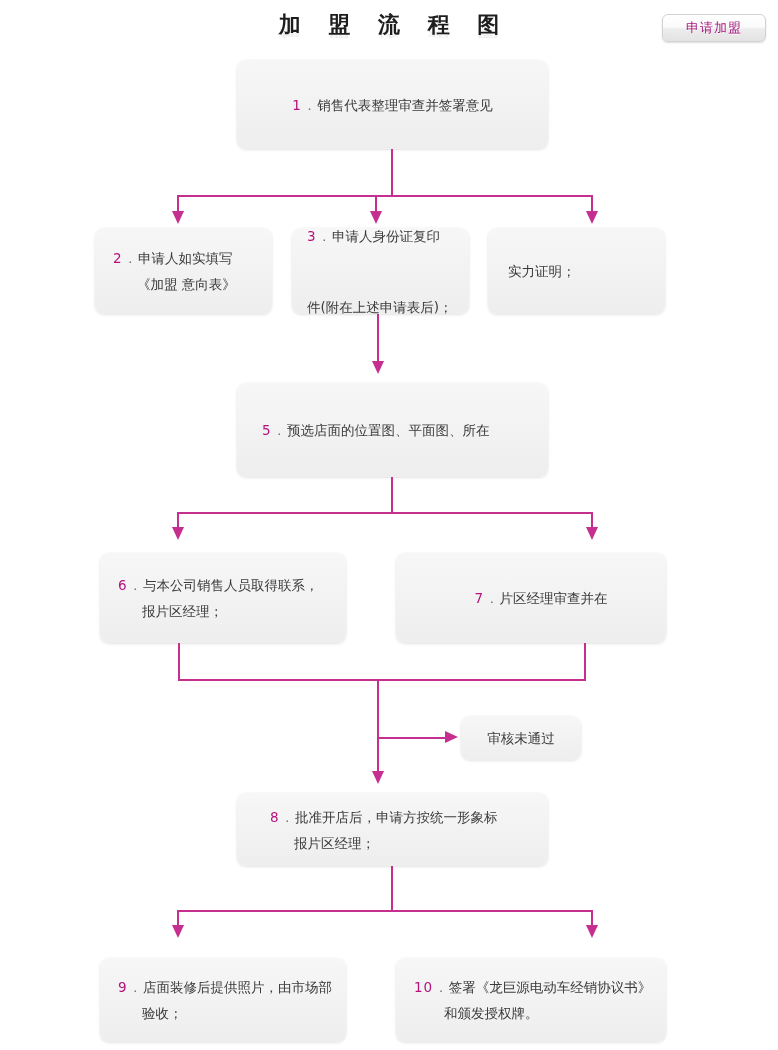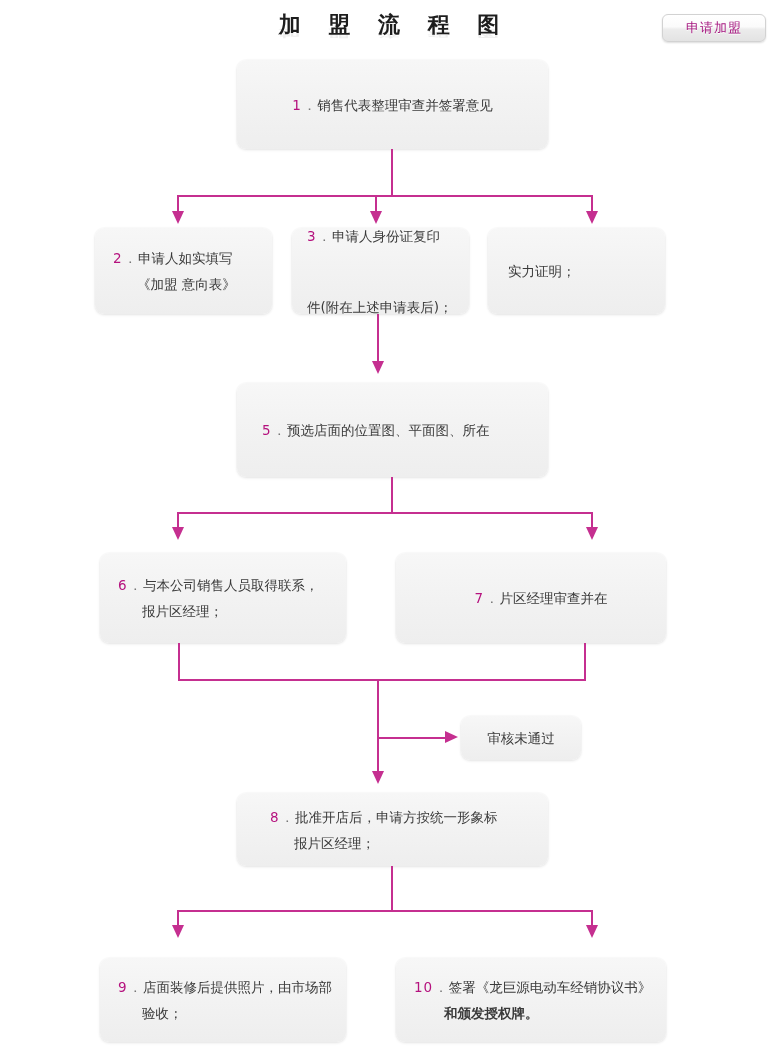--- a/index.html
+++ b/index.html
@@ -234,16 +234,16 @@
   </div>
   <div class="line" style="padding-left:24px;">
     <span>验收；</span>
   </div>
 </div>
 
 <div class="flow-box" style="left:396px; top:958px; width:270px; height:84px; padding-left:18px;">
   <div class="line">
     <span class="num">10</span><span class="sep">．</span><span>签署《龙巨源电动车经销协议书》</span>
   </div>
-  <div class="line" style="padding-left:30px;font-weight:bold;">
+  <div class="line" style="padding-left:30px;">
     <span>和颁发授权牌。</span>
   </div>
 </div>
 
 </body></html>

